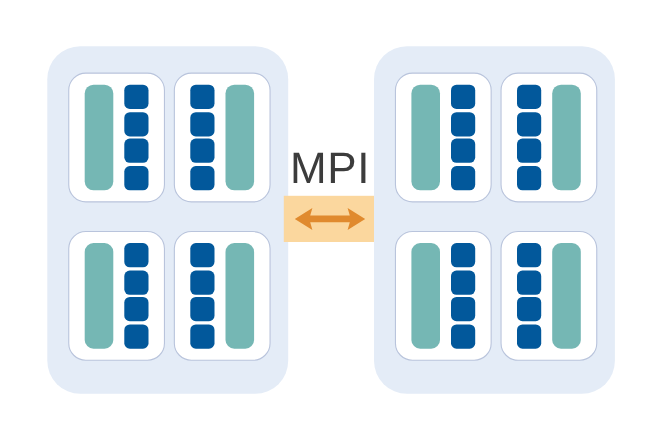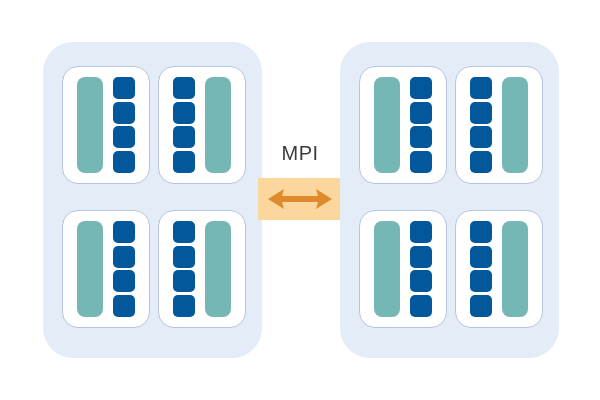--- a/index.html
+++ b/index.html
@@ -82,21 +82,21 @@
     border-radius: 5px;
   }
 
   
   .mpi-label {
     position: absolute;
     left: 258px;
     top: 134px;
     width: 84px;
     text-align: center;
-    font-size: 20px;
+    font-size: 40px;
     line-height: 38px;
     color: #3c3c3c;
     letter-spacing: 0.5px;
     font-family: "Liberation Sans", sans-serif;
   }
   .mpi-link-box {
     position: absolute;
     left: 258px;
     top: 178px;
     width: 84px;

